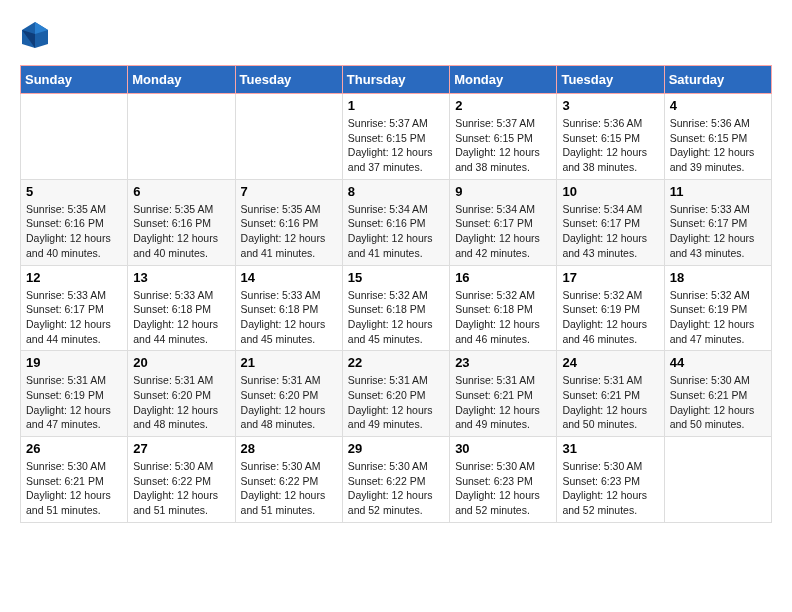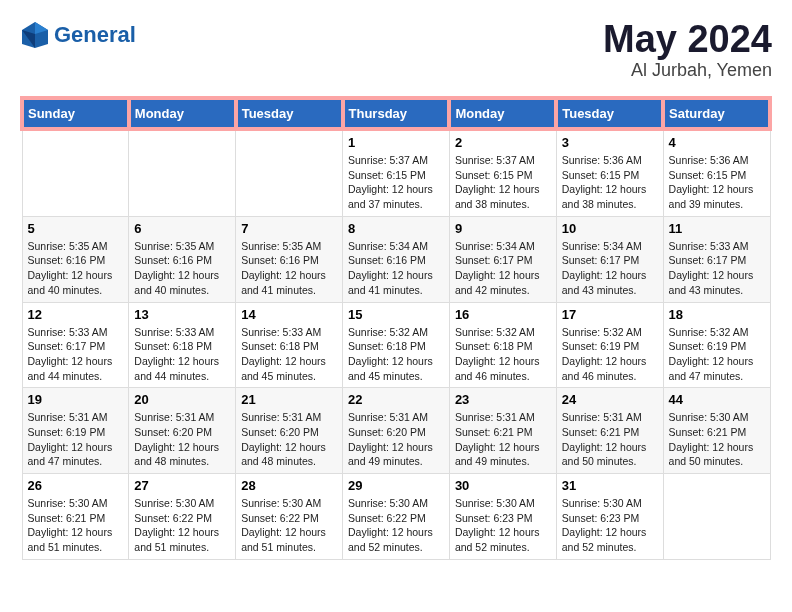--- a/index.html
+++ b/index.html
@@ -55,21 +55,21 @@
     }
     thead tr {
       background-color: #2a6abf;
       color: #fff;
     }
     thead th {
       padding: 6px 4px;
       text-align: left;
       font-weight: bold;
       font-size: 13px;
-      border: 4px solid #fca5a5;
+      border: 1px solid #fca5a5;
     }
     tbody tr {
       border-bottom: 1px solid #ccc;
     }
     tbody td {
       vertical-align: top;
       padding: 4px 5px;
       border: 1px solid #ddd;
       min-width: 100px;
       height: 80px;
@@ -96,26 +96,21 @@
 <body>
 
 <div class="header">
   <div class="logo">
     <svg class="logo-icon" viewBox="0 0 30 30">
       <polygon points="15,2 28,10 28,24 15,28 2,24 2,10" fill="#1a5fa8"></polygon>
       <polygon points="15,2 28,10 15,14" fill="#2a80d0"></polygon>
       <polygon points="2,10 15,14 15,28" fill="#0e3d7a"></polygon>
     </svg>
     <div class="logo-text">
-      <div><span>General</span></div>
     </div>
-  </div>
-  <div class="title-block">
-    <div class="month-title">May 2024</div>
-    <div class="location-title">Al Jurbah, Yemen</div>
   </div>
 </div>
 
 <table>
   <thead>
     <tr>
     <th>Sunday</th>
         <th>Monday</th>
         <th>Tuesday</th>
         <th>Thursday</th>

